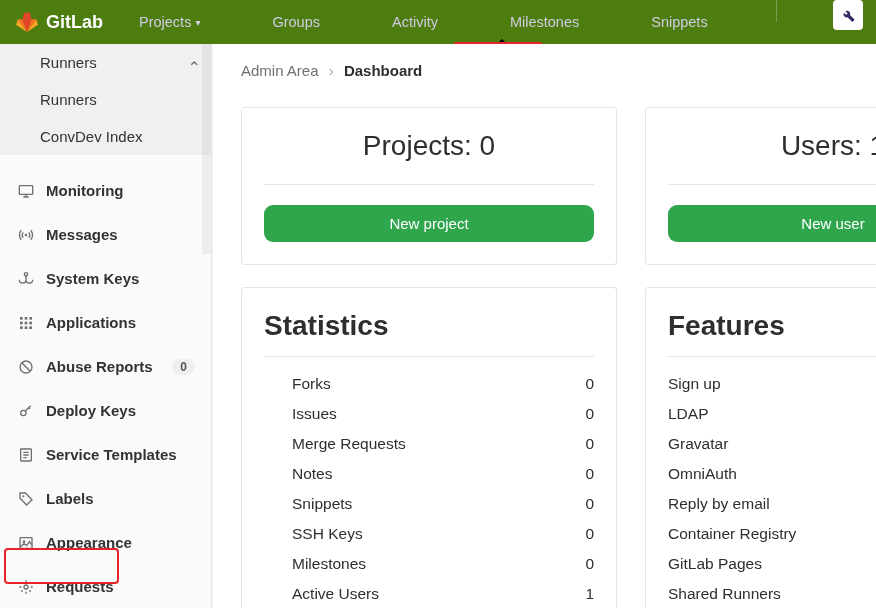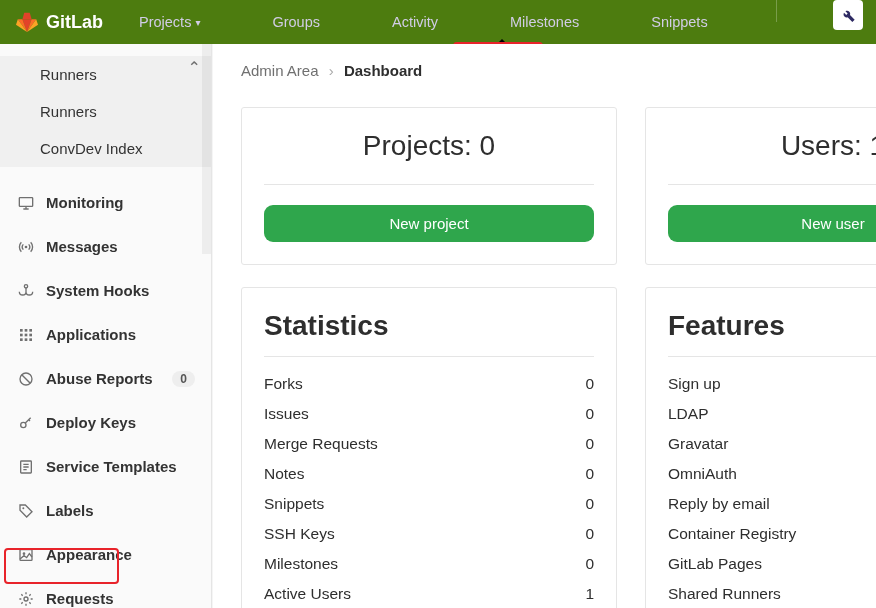--- a/index.html
+++ b/index.html
@@ -95,21 +95,21 @@
   
   .columns { display: flex; height: calc(608px - 44px); }
   .sidebar {
     width: 212px;
     background: #fafafa;
     border-right: 1px solid #e5e5e5;
     overflow: hidden;
     position: relative;
   }
   .sidebar .scroll {
-    padding-top: 12px;
+    padding-top: 0;
   }
   .sub-list { background: #f0f0f0; }
   .sub-item {
     padding: 10px 18px 10px 40px;
     color: #333;
     font-size: 15px;
     cursor: pointer;
   }
   .collapse-arrow {
     position: absolute;
@@ -195,20 +195,21 @@
     padding-bottom: 14px;
     border-bottom: 1px solid #e5e5e5;
     margin-bottom: 12px;
     font-weight: 600;
   }
   .stat-row {
     display: flex; justify-content: space-between;
     padding: 6px 0;
     font-size: 15.5px;
     color: #2e2e2e;
+    margin-left: 28px;
   }
   .feat-row {
     padding: 6px 0;
     font-size: 15.5px;
     color: #2e2e2e;
   }
 
   
   .cards-clip {
     overflow: hidden;
@@ -292,21 +293,21 @@
         <span>Messages</span>
       </div>
 
       <div class="side-item">
         <span class="icon">
           <svg width="16" height="16" viewBox="0 0 24 24">
               <circle cx="12" cy="5" r="2.5" fill="none" stroke="#707070" stroke-width="2"></circle>
               <path d="M12 7v6a5 5 0 005 5 5 5 0 005-5M12 13a5 5 0 01-5 5 5 5 0 01-5-5" fill="none" stroke="#707070" stroke-width="2"></path>
             </svg>
         </span>
-        <span>System Hooks</span>
+        <span>System Keys</span>
       </div>
 
       <div class="side-item">
         <span class="icon">
           <svg width="16" height="16" viewBox="0 0 24 24">
               <rect x="3" y="3" width="4" height="4" fill="#707070"></rect>
               <rect x="10" y="3" width="4" height="4" fill="#707070"></rect>
               <rect x="17" y="3" width="4" height="4" fill="#707070"></rect>
               <rect x="3" y="10" width="4" height="4" fill="#707070"></rect>
               <rect x="10" y="10" width="4" height="4" fill="#707070"></rect>

